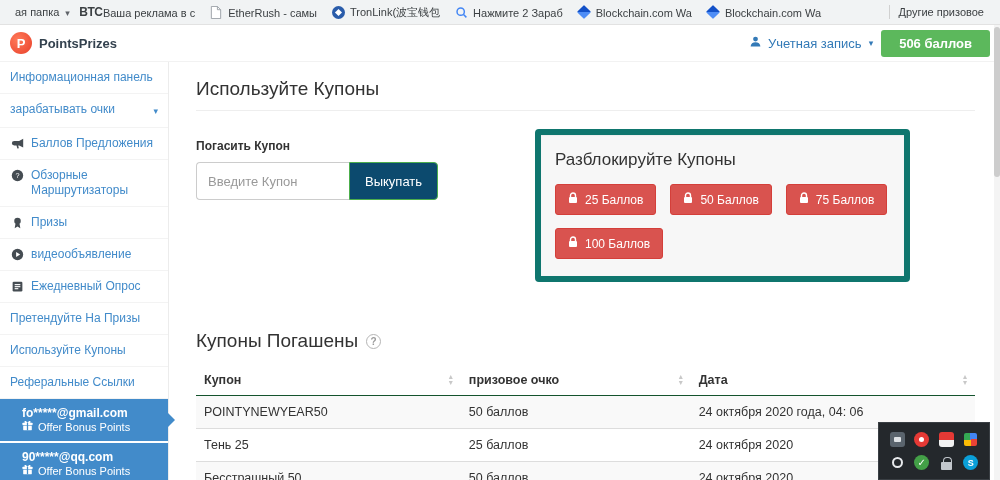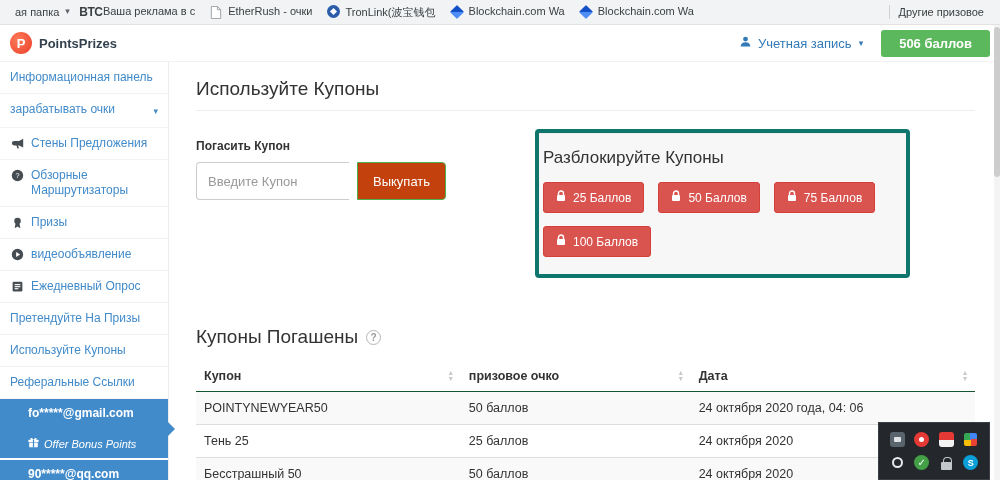--- a/index.html
+++ b/index.html
@@ -9,76 +9,76 @@
     background:#fff; font-family:"Liberation Sans","DejaVu Sans",sans-serif;
     color:#333;
   }
 
   
   .bookmarks-bar {
     height:25px; background:#f1f3f4; border-bottom:1px solid #e2e2e2;
     display:flex; align-items:center; padding:0 8px; font-size:11px;
     color:#3c4043; white-space:nowrap;
   }
-  .bm-item { display:flex; align-items:flex-start; gap:5px; padding:2px 7px; border-radius:3px; cursor:pointer; }
+  .bm-item { display:flex; align-items:flex-end; gap:5px; padding:2px 7px; border-radius:3px; cursor:pointer; }
   .fav { width:14px; height:14px; display:inline-flex; align-items:center; justify-content:center; flex:0 0 auto; }
   .fav-btc { font-weight:bold; font-size:12px; letter-spacing:-0.5px; color:#3c4043; }
   .caret { font-size:9px; color:#5f6368; margin-left:1px; }
   .bm-divider { width:1px; height:14px; background:#d0d0d0; margin:0 5px; }
   .other-bookmarks { margin-left:auto; display:flex; align-items:center; gap:4px; padding:2px 8px; cursor:pointer; }
   .fav-tron { width:13px; height:13px; border-radius:50%; background:#2a5caa; position:relative; }
   .fav-tron::after { content:""; position:absolute; left:4px; top:4px; width:5px; height:5px; background:#fff; transform:rotate(45deg); }
   .fav-chain { width:10px; height:10px; border-radius:1px; background:linear-gradient(135deg,#1250c8 50%,#4e8df6 50%); transform:rotate(45deg); margin:2px; }
 
   
   .app-header { height:37px; display:flex; align-items:center; padding:0 10px; background:#fff; border-bottom:1px solid #f2f2f2; }
   .brand { display:flex; align-items:center; gap:7px; cursor:pointer; }
   .brand-logo { width:22px; height:22px; border-radius:50%;
     background:radial-gradient(circle at 35% 35%, #ff7a59, #e8402a);
     display:flex; align-items:center; justify-content:center;
     color:#fff; font-weight:bold; font-size:13px; }
   .brand-name { font-size:13px; font-weight:bold; color:#33414e; }
-  .header-right { margin-left:auto; display:flex; align-items:center; gap:18px; }
+  .header-right { margin-left:auto; display:flex; align-items:center; gap:8px; }
   .account-link { display:flex; align-items:center; gap:6px; color:#337ab7; font-size:13px; cursor:pointer; }
   .account-link .caret { color:#337ab7; }
   .points-badge { background:#5cb85c; color:#fff; font-size:13px; font-weight:bold; padding:6px 18px; border-radius:3px; cursor:pointer; }
 
   
   .app-body { display:flex; height:418px; }
 
   
   .sidebar { width:169px; flex:0 0 169px; border-right:1px solid #ececec; font-size:12px; overflow:visible; }
   .side-item { display:flex; align-items:flex-start; gap:7px; padding:8px 10px;
     color:#428bca; border-bottom:1px solid #f3f3f3; cursor:pointer; line-height:15px; }
   .side-item .icon { width:14px; flex:0 0 14px; display:flex; justify-content:center; margin-top:1px; color:#454c52; }
   .side-item .chev { margin-left:auto; font-size:9px; color:#428bca; padding-top:2px; }
-  .side-account { background:#428bca; color:#fff; padding:7px 28px; position:relative; cursor:pointer; }
+  .side-account { background:#428bca; color:#fff; padding:7px 22px; position:relative; cursor:pointer; }
   .side-account + .side-account { margin-top:2px; }
   .side-account .email { font-weight:bold; font-size:12px; line-height:14px; }
-  .side-account .offer { display:flex; align-items:flex-end; gap:5px; font-size:11px; margin-top:17px; line-height:13px;font-style:italic; }
+  .side-account .offer { display:flex; align-items:flex-end; gap:5px; font-size:11px; margin-top:0; line-height:13px; }
   .side-account.has-arrow::after { content:""; position:absolute; left:100%; top:50%; margin-top:-7px;
     border:7px solid transparent; border-left-color:#428bca; z-index:4; }
 
   
   .main { flex:1; padding:14px 25px 0 27px; position:relative; overflow:hidden; }
   .page-title { font-size:19px; color:#333; margin:2px 0 10px; font-weight:500; }
   .rule { border:0; border-top:1px solid #eee; margin:0 0 18px; }
 
   .redeem-row { display:flex; align-items:flex-start; }
   .redeem-left { flex:1;margin-top:10px; }
   .redeem-label { font-size:12px; font-weight:bold; color:#333; margin-bottom:9px; }
-  .input-group { display:flex;gap:8px; }
+  .input-group { display:flex; }
   .coupon-input { width:153px; height:38px; border:1px solid #ccc; border-right:0;
     border-radius:4px 0 0 4px; padding:0 11px; font-size:13px; color:#555; outline:none; font-family:inherit; }
   .coupon-input::placeholder { color:#999; }
-  .btn-redeem { height:38px; background:#c2410c; border:1px solid #4cae4c; color:#fff;
+  .btn-redeem { height:38px; background:#0c4a6e; border:1px solid #4cae4c; color:#fff;
     font-size:13px; padding:0 15px; border-radius:0 4px 4px 0; cursor:pointer; font-family:inherit; }
 
-  .well { width:375px; margin-right:65px; background:#f7f7f7; border:4px solid #0f766e;
-    border-radius:4px; padding:15px 4px 17px; box-shadow:inset 0 1px 1px rgba(0,0,0,0.04); }
+  .well { width:375px; margin-right:65px; background:#f7f7f7; border:6px solid #0f766e;
+    border-radius:4px; padding:15px 14px 17px; box-shadow:inset 0 1px 1px rgba(0,0,0,0.04); }
   .well-title { font-size:17px; color:#333; margin:0 0 14px; font-weight:400; }
   .lock-buttons { display:flex; flex-wrap:wrap; gap:13px 14px; }
   .btn-lock { display:inline-flex; align-items:center; gap:7px; background:#d9534f;
     border:1px solid #d43f3a; color:#fff; font-size:12px; padding:7px 12px;
     border-radius:3px; cursor:pointer; font-family:inherit; }
 
   .history-title { display:flex; align-items:center; gap:8px; font-size:19px;
     color:#333; margin:48px 0 13px; font-weight:500; }
   .help-badge { width:15px; height:15px; border-radius:50%; border:1px solid #b5b5b5;
     color:#9a9a9a; font-size:10px; display:inline-flex; align-items:center;
@@ -130,27 +130,36 @@
     <span class="fav fav-btc">BTC</span>
     <span>Ваша реклама в с</span>
   </div>
   <div class="bm-item">
     <span class="fav">
       <svg width="12" height="13" viewBox="0 0 12 14">
           <path d="M1 .5h6.5L11 4v9.5H1z" fill="#fff" stroke="#9aa0a6"></path>
           <path d="M7.5 .5V4H11" fill="none" stroke="#9aa0a6"></path>
         </svg>
     </span>
-    <span>EtherRush - очки</span>
+    <span>EtherRush - самы</span>
   </div>
   <div class="bm-item">
     <span class="fav">
         <span class="fav-tron"></span>
       </span>
     <span>TronLink(波宝钱包</span>
+  </div>
+  <div class="bm-item">
+    <span class="fav">
+      <svg width="13" height="13" viewBox="0 0 16 16" fill="none" stroke="#4285f4" stroke-width="1.8">
+          <circle cx="7" cy="7" r="4.5"></circle>
+          <path d="M10.5 10.5L14 14"></path>
+        </svg>
+    </span>
+    <span>Нажмите 2 Зараб</span>
   </div>
   <div class="bm-item">
     <span class="fav">
         <span class="fav-chain"></span>
       </span>
     <span>Blockchain.com Wa</span>
   </div>
   <div class="bm-item">
     <span class="fav">
         <span class="fav-chain"></span>
@@ -192,21 +201,21 @@
     <div class="side-item">
       <span>зарабатывать очки</span>
       <span class="chev">▾</span>
     </div>
     <div class="side-item">
       <span class="icon">
         <svg width="13" height="13" viewBox="0 0 16 16" fill="currentColor">
             <path d="M15 2v11l-5-2.6H8.8l.9 3.4-1.9.5-1-3.9H4a3 3 0 01-3-3V8a3 3 0 013-3h6l5-3z"></path>
           </svg>
       </span>
-      <span>Стены Предложения</span>
+      <span>Баллов Предложения</span>
     </div>
     <div class="side-item">
       <span class="icon">
         <svg width="13" height="13" viewBox="0 0 16 16">
             <circle cx="8" cy="8" r="7" fill="currentColor"></circle>
             <text x="8" y="11.4" text-anchor="middle" font-size="9" fill="#fff">?</text>
           </svg>
       </span>
       <span>Обзорные Маршрутизаторы</span>
     </div>

